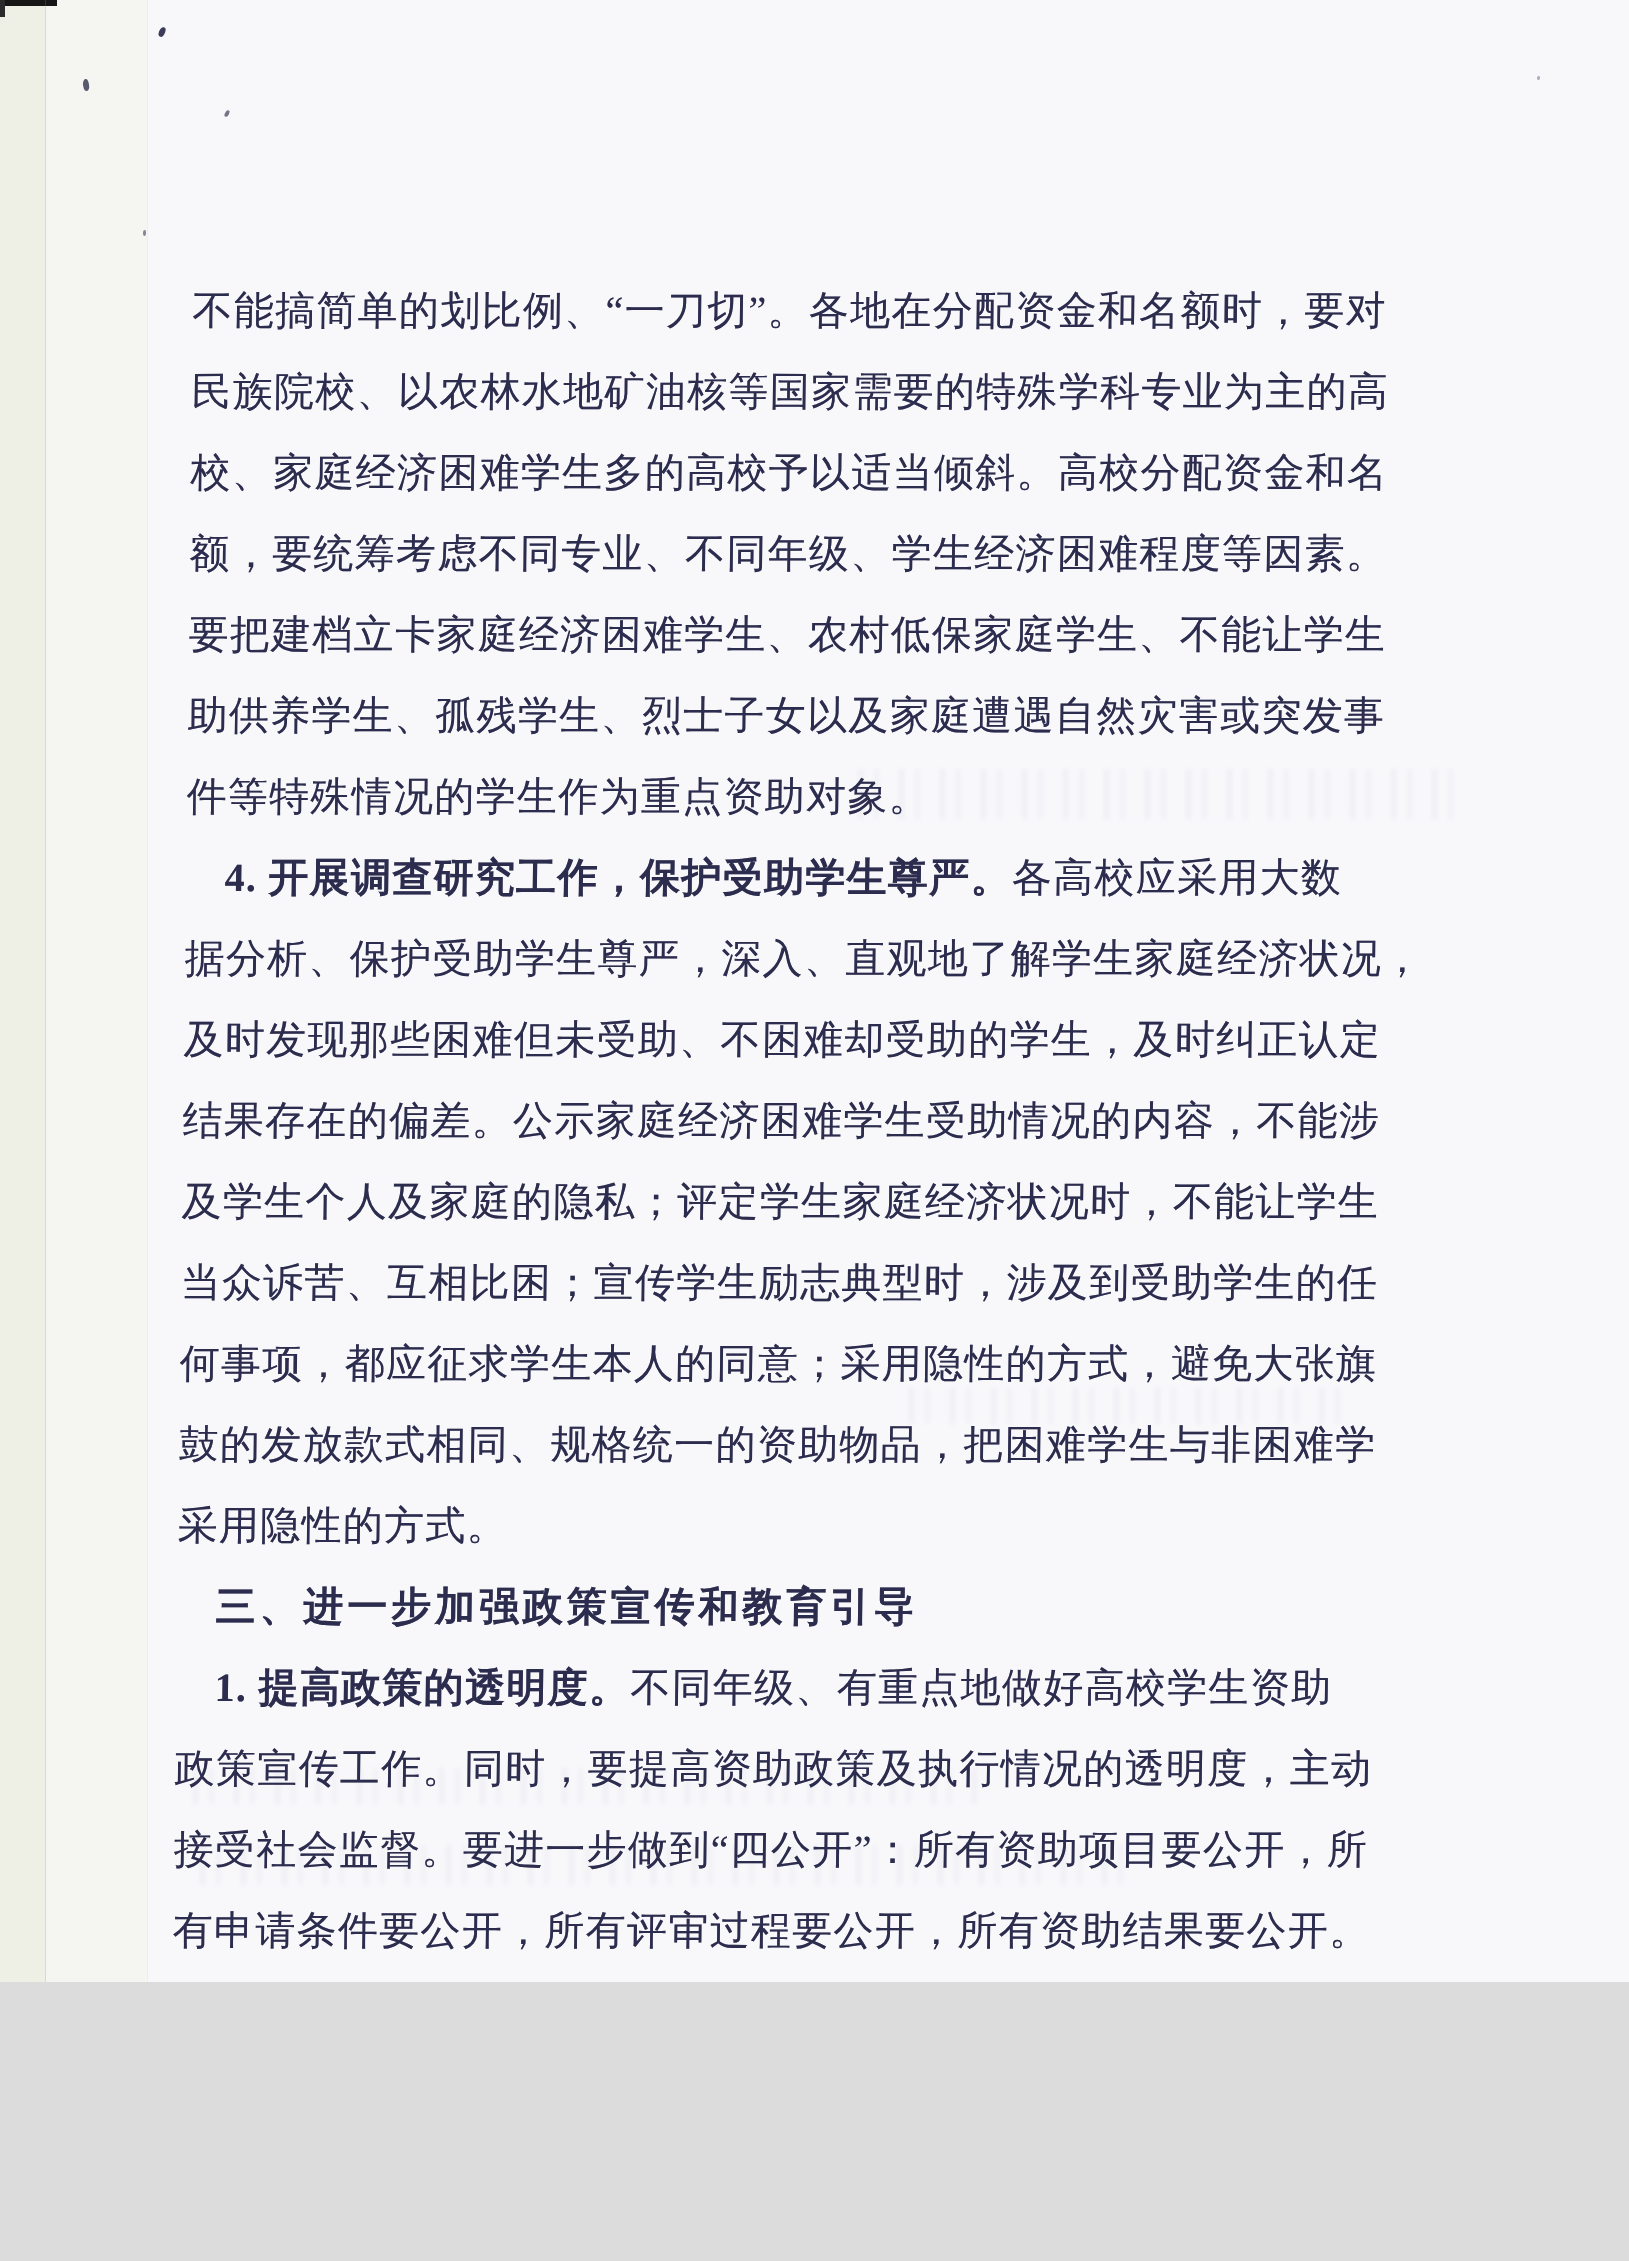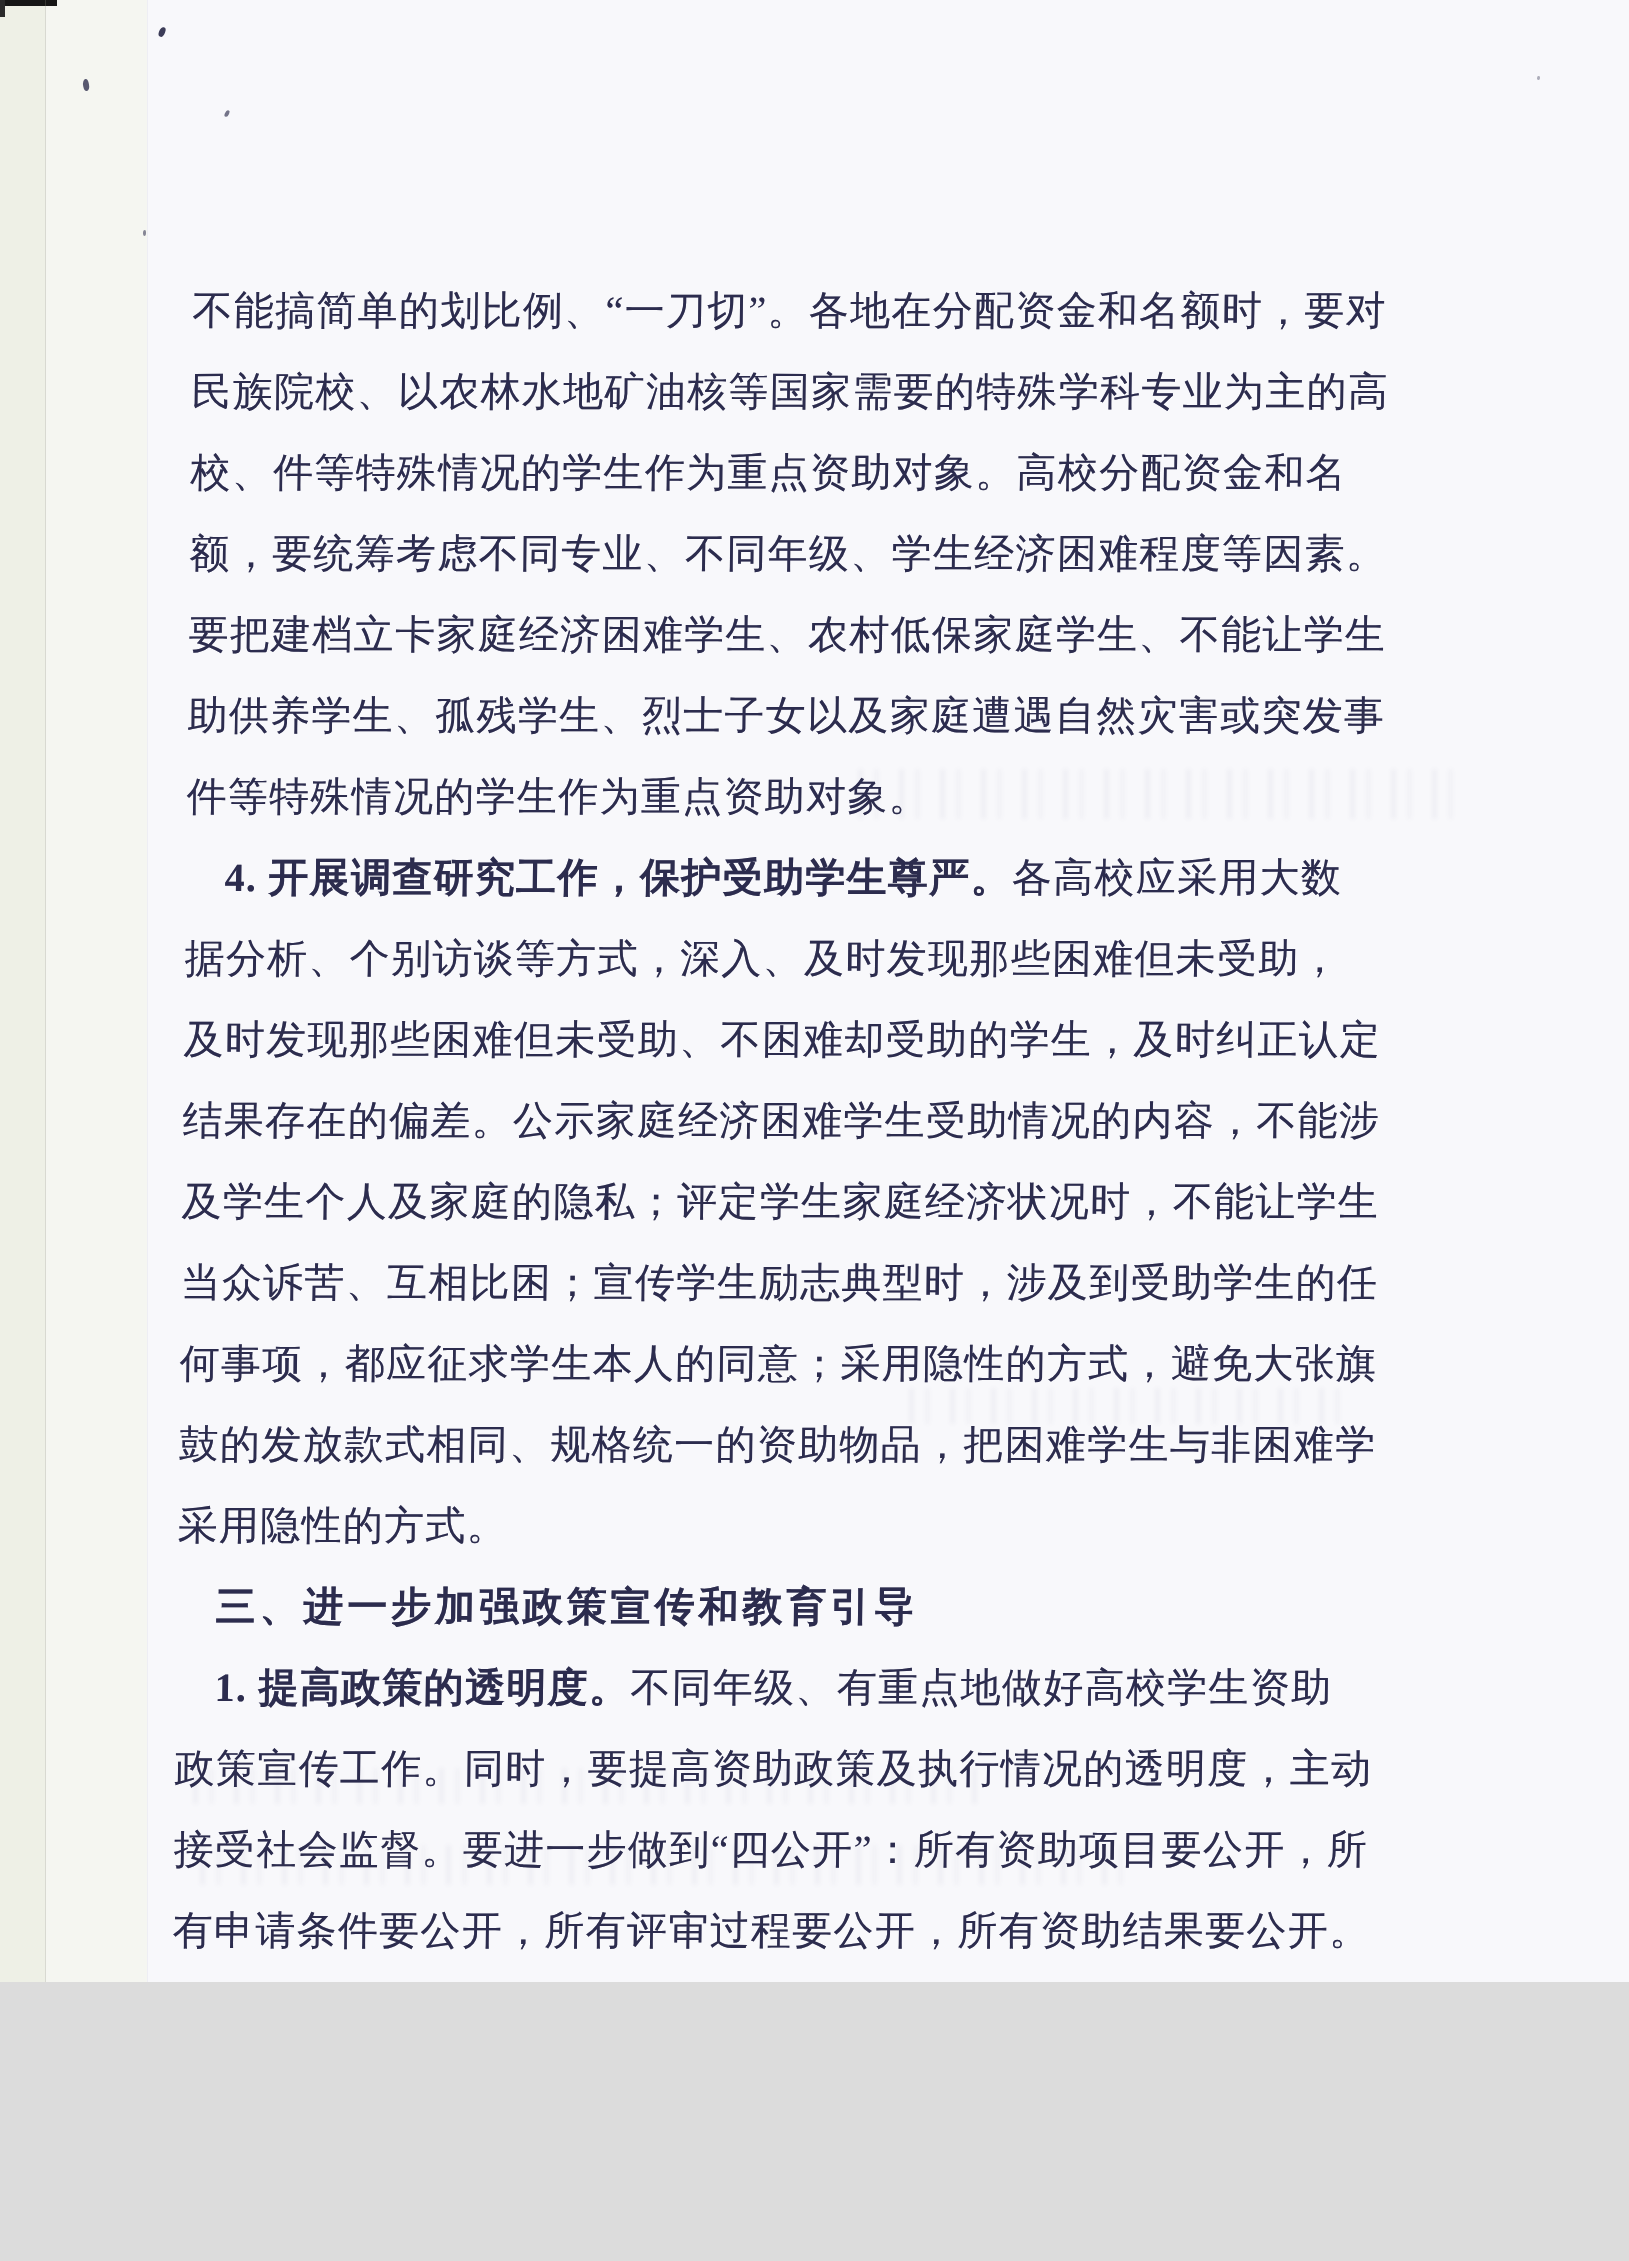--- a/index.html
+++ b/index.html
@@ -81,27 +81,27 @@
   <div class="speck sp6"></div>
 
   <div class="smudge sm1"></div>
   <div class="smudge sm2"></div>
   <div class="smudge sm3"></div>
   <div class="smudge sm4"></div>
 
   <div class="text-block">
       <div class="line"><span>不能搞简单的划比例、“一刀切”。各地在分配资金和名额时，要对</span></div>
       <div class="line"><span>民族院校、以农林水地矿油核等国家需要的特殊学科专业为主的高</span></div>
-      <div class="line"><span>校、件等特殊情况的学生作为重点资助对象。高校分配资金和名</span></div>
+      <div class="line"><span>校、家庭经济困难学生多的高校予以适当倾斜。高校分配资金和名</span></div>
       <div class="line"><span>额，要统筹考虑不同专业、不同年级、学生经济困难程度等因素。</span></div>
       <div class="line"><span>要把建档立卡家庭经济困难学生、农村低保家庭学生、不能让学生</span></div>
       <div class="line"><span>助供养学生、孤残学生、烈士子女以及家庭遭遇自然灾害或突发事</span></div>
       <div class="line"><span>件等特殊情况的学生作为重点资助对象。</span></div>
       <div class="line indent"><span class="b">4. 开展调查研究工作，保护受助学生尊严。</span><span>各高校应采用大数</span></div>
-      <div class="line"><span>据分析、个别访谈等方式，深入、及时发现那些困难但未受助，</span></div>
+      <div class="line"><span>据分析、保护受助学生尊严，深入、直观地了解学生家庭经济状况，</span></div>
       <div class="line"><span>及时发现那些困难但未受助、不困难却受助的学生，及时纠正认定</span></div>
       <div class="line"><span>结果存在的偏差。公示家庭经济困难学生受助情况的内容，不能涉</span></div>
       <div class="line"><span>及学生个人及家庭的隐私；评定学生家庭经济状况时，不能让学生</span></div>
       <div class="line"><span>当众诉苦、互相比困；宣传学生励志典型时，涉及到受助学生的任</span></div>
       <div class="line"><span>何事项，都应征求学生本人的同意；采用隐性的方式，避免大张旗</span></div>
       <div class="line"><span>鼓的发放款式相同、规格统一的资助物品，把困难学生与非困难学</span></div>
       <div class="line"><span>采用隐性的方式。</span></div>
       <div class="line indent heading"><span class="b">三、进一步加强政策宣传和教育引导</span></div>
       <div class="line indent"><span class="b">1. 提高政策的透明度。</span><span>不同年级、有重点地做好高校学生资助</span></div>
       <div class="line"><span>政策宣传工作。同时，要提高资助政策及执行情况的透明度，主动</span></div>

